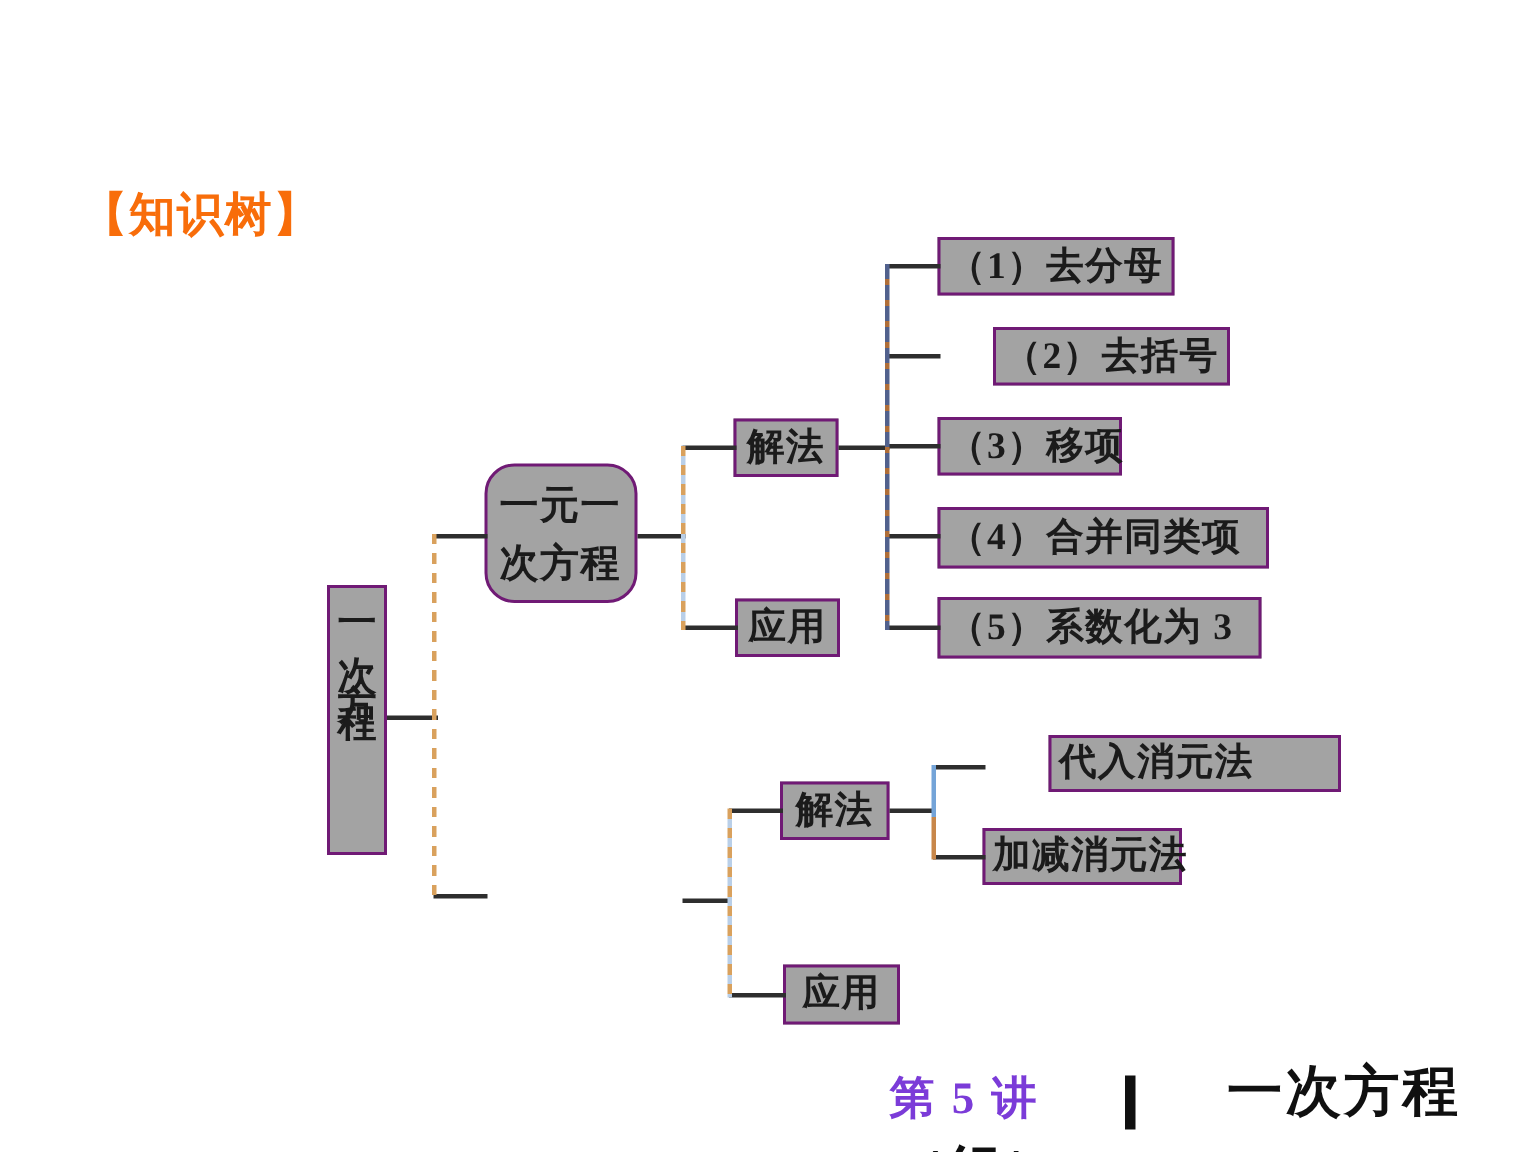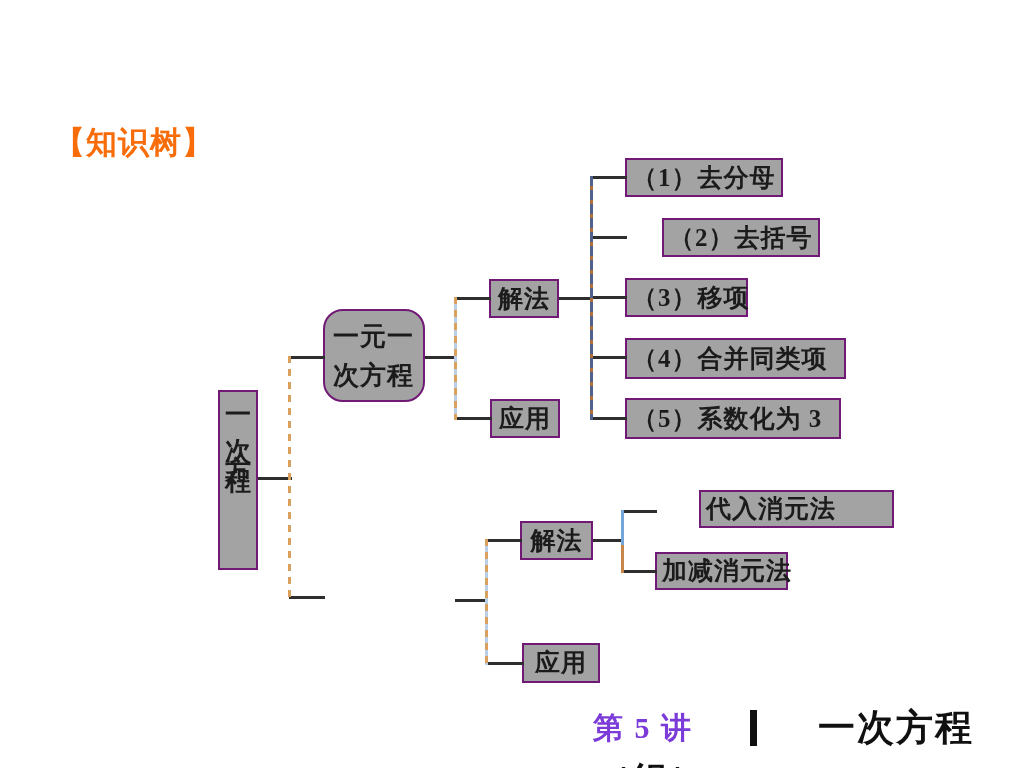--- a/index.html
+++ b/index.html
@@ -23,21 +23,21 @@
   
   .hline{position:absolute;height:3px;background:#2e2e2e;}
   .vline{position:absolute;width:3px;}
   .v-dash-tan{background:repeating-linear-gradient(180deg,#d9a15d 0 7px,rgba(255,255,255,0) 7px 13px);}
   .v-dash-mix{background:repeating-linear-gradient(180deg,#d9a15d 0 7px,#b9cfe8 7px 13px);}
   .v-dark-mix{background:repeating-linear-gradient(180deg,#51618d 0 10px,#b06e38 10px 14px);}
   .v-blue-tan{background:linear-gradient(180deg,#74a4d8 0 55%,#c8874a 55% 100%);}
 
   
   .footer{position:absolute;left:593px;top:703px;color:#101010;}
-  .footer-line1{display:flex;align-items:center;white-space:nowrap;gap:45px;}
+  .footer-line1{display:flex;align-items:flex-end;white-space:nowrap;gap:45px;}
   .footer-lecture{font-size:30px;font-weight:700;color:#7b3bd8;letter-spacing:2px;}
   .footer-bar{display:inline-block;width:7px;height:36px;background:#101010;margin:0 16px 0 12px;}
   .footer-title{font-size:37px;font-weight:700;letter-spacing:2px;}
   .footer-line2{font-size:37px;font-weight:700;letter-spacing:2px;margin-top:3px;}
 </style>
 </head>
 <body>
 
 <div class="slide">
 

